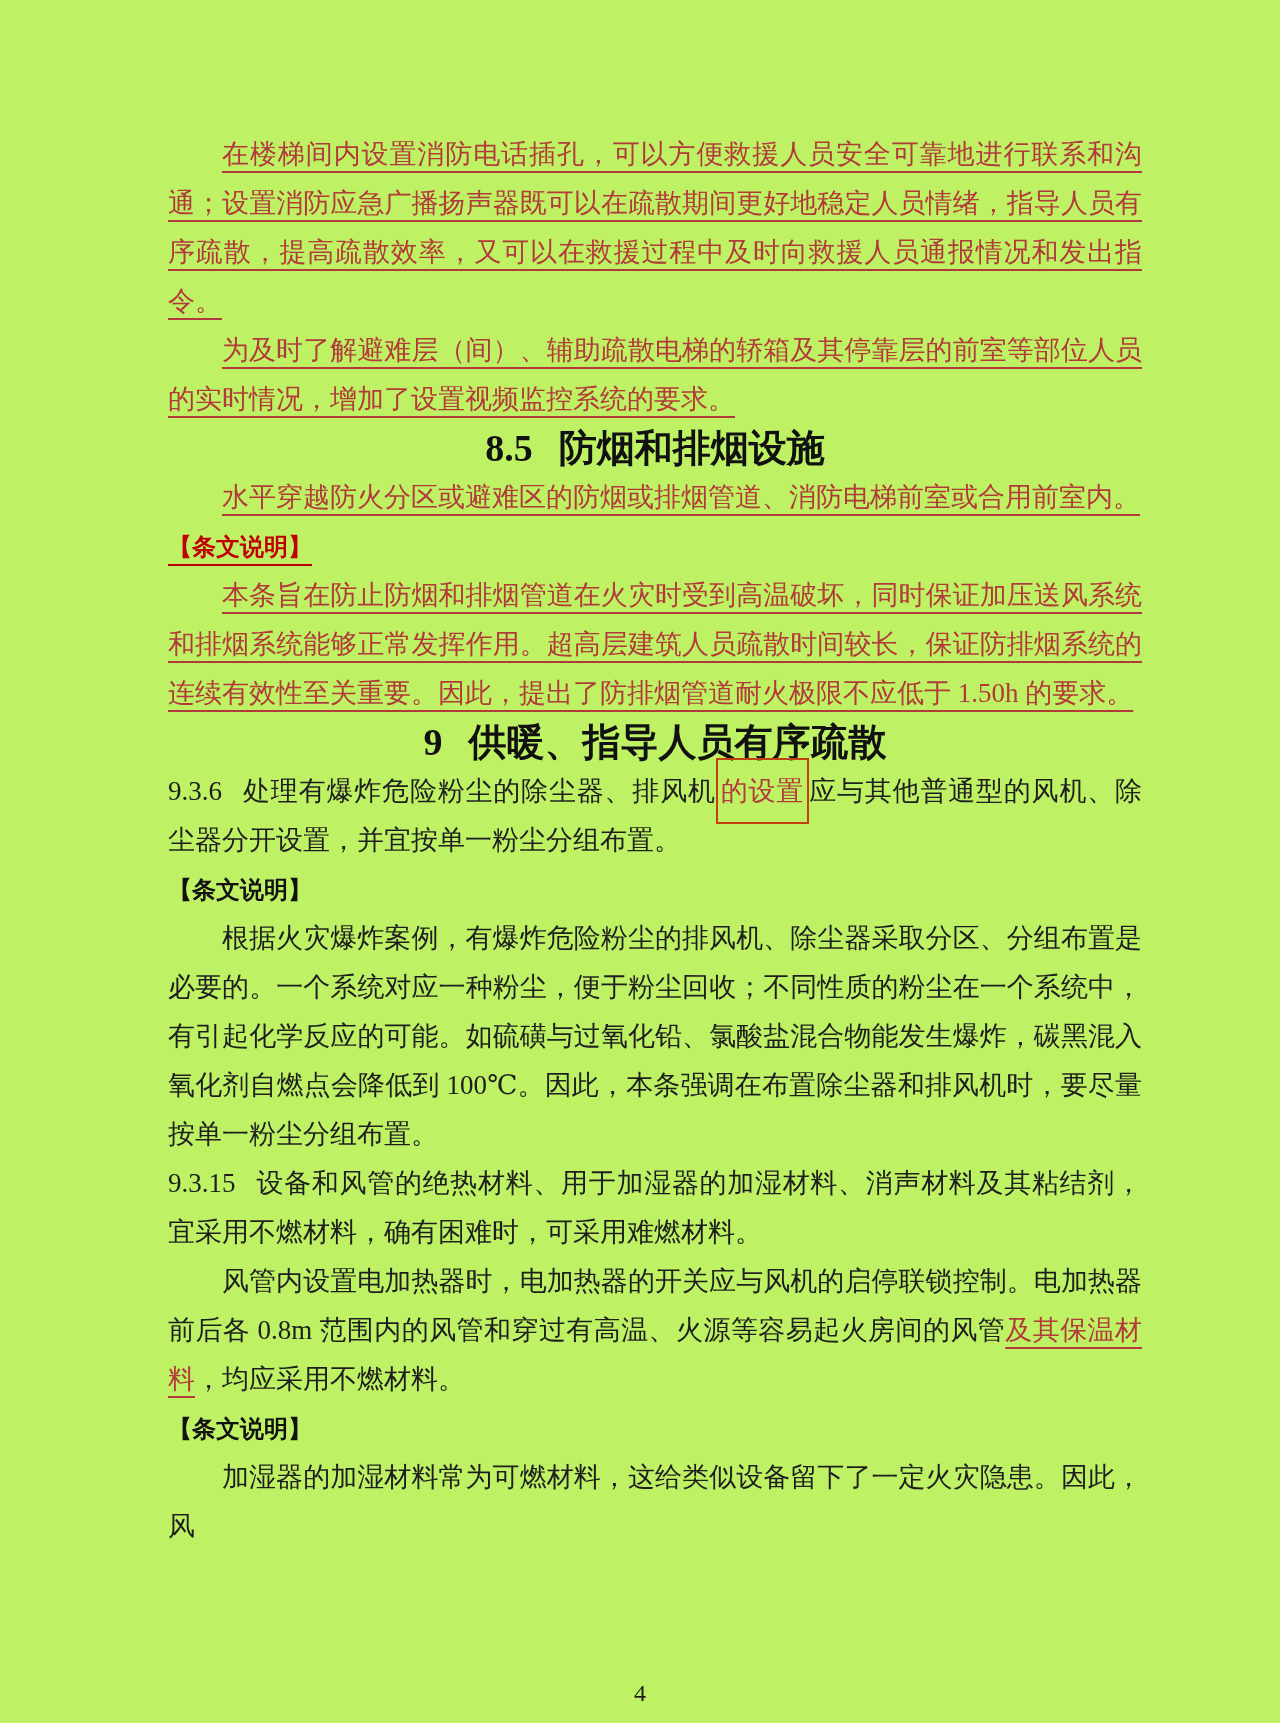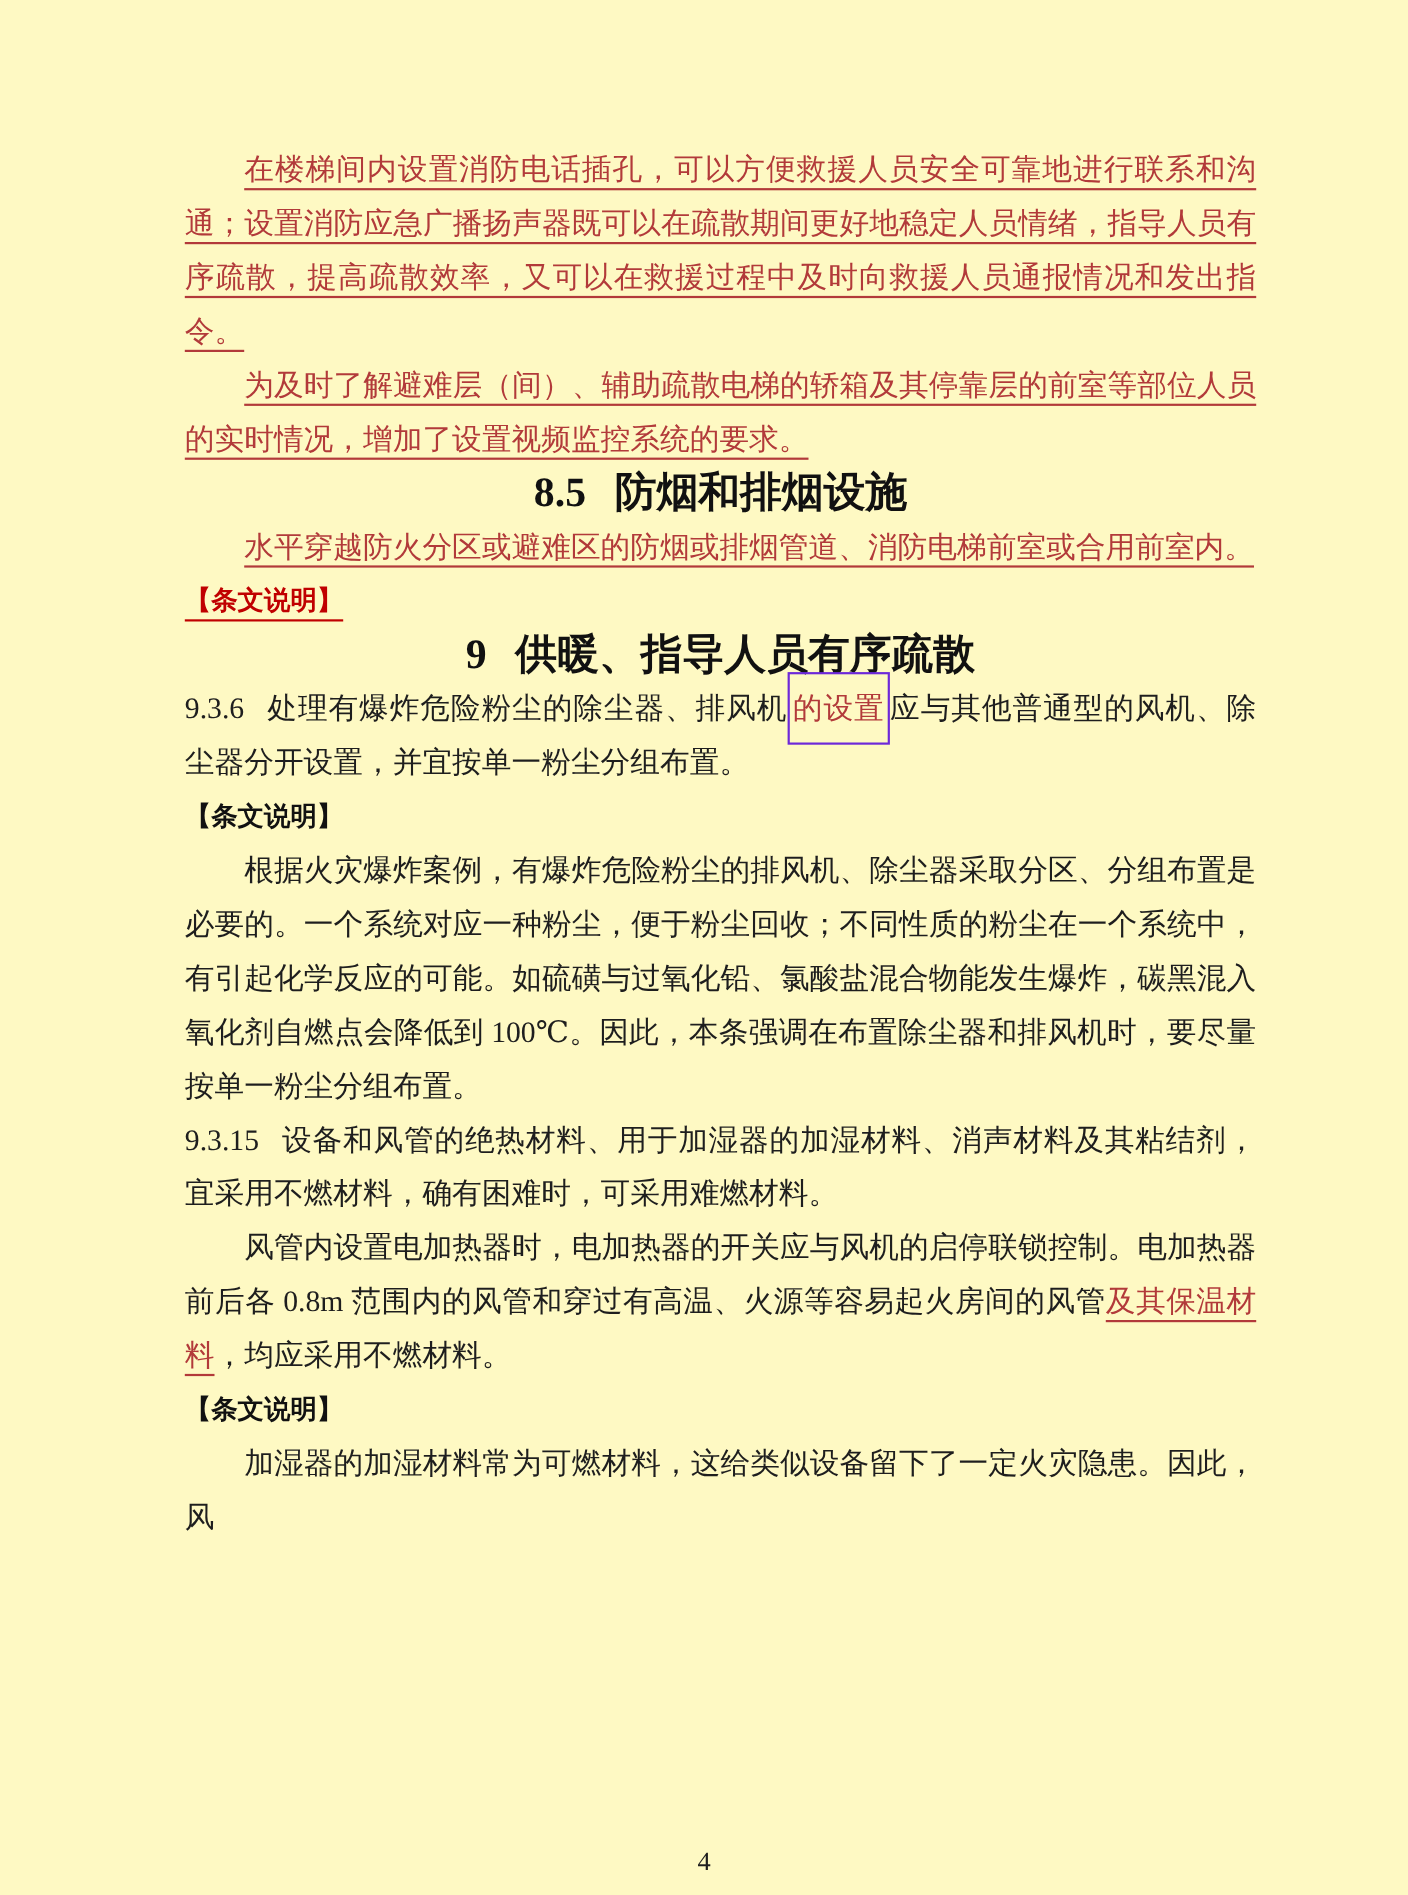--- a/index.html
+++ b/index.html
@@ -6,21 +6,21 @@
     --body-red:#b23a3a;
     --label-red:#c00000;
     --text-black:#1e1e1e;
   }
   html,body{margin:0;padding:0;background:#ffffff;}
   .page{
     position:relative;
     width:1280px;
     height:1723px;
     margin:0 auto;
-    background:#fef9c3;
+    background:#bef264;
     box-sizing:border-box;
     padding:130px 138px 0 168px;
     font-family:"Liberation Serif","DejaVu Serif",serif;
     font-size:27px;
     line-height:49px;
     color:var(--text-black);
     overflow:hidden;
   }
   .para{margin:0;text-align:justify;}
   .indent{text-indent:2em;}
@@ -55,21 +55,21 @@
   .label-red{
     color:var(--label-red);
     text-decoration:underline;
     text-decoration-color:var(--label-red);
     text-decoration-thickness:2px;
     text-underline-offset:9px;
   }
   .label-black{color:#111111;}
   .ins-box{
     color:var(--body-red);
-    border:2px solid #6d28d9;
+    border:2px solid #c2410c;
     padding:16px 3px;
   }
   .red-inline{
     color:var(--body-red);
     text-decoration:underline;
     text-decoration-color:var(--body-red);
     text-decoration-thickness:2px;
     text-underline-offset:8px;
   }
   .page-footer{
@@ -91,20 +91,21 @@
 
   <p class="para indent red-u">为及时了解避难层（间）、辅助疏散电梯的轿箱及其停靠层的前室等部位人员的实时情况，增加了设置视频监控系统的要求。</p>
 
   <h2 class="heading"><span class="h-num">8.5</span><span>防烟和排烟设施</span></h2>
 
 
   <p class="para indent red-u">水平穿越防火分区或避难区的防烟或排烟管道、消防电梯前室或合用前室内。</p>
 
   <p class="label-line"><span class="label-red">【条文说明】</span></p>
 
+  <p class="para indent red-u">本条旨在防止防烟和排烟管道在火灾时受到高温破坏，同时保证加压送风系统和排烟系统能够正常发挥作用。超高层建筑人员疏散时间较长，保证防排烟系统的连续有效性至关重要。因此，提出了防排烟管道耐火极限不应低于 1.50h 的要求。</p>
 
   <h1 class="heading"><span class="h-num">9</span><span>供暖、指导人员有序疏散</span></h1>
 
 
   <p class="para"><span class="clause-num">9.3.6</span><span>处理有爆炸危险粉尘的除尘器、排风机</span><span class="ins-box">的设置</span><span>应与其他普通型的风机、除尘器分开设置，并宜按单一粉尘分组布置。</span></p>
 
   <p class="label-line"><span class="label-black">【条文说明】</span></p>
 
   <p class="para indent">根据火灾爆炸案例，有爆炸危险粉尘的排风机、除尘器采取分区、分组布置是必要的。一个系统对应一种粉尘，便于粉尘回收；不同性质的粉尘在一个系统中，有引起化学反应的可能。如硫磺与过氧化铅、氯酸盐混合物能发生爆炸，碳黑混入氧化剂自燃点会降低到 100℃。因此，本条强调在布置除尘器和排风机时，要尽量按单一粉尘分组布置。</p>
 

